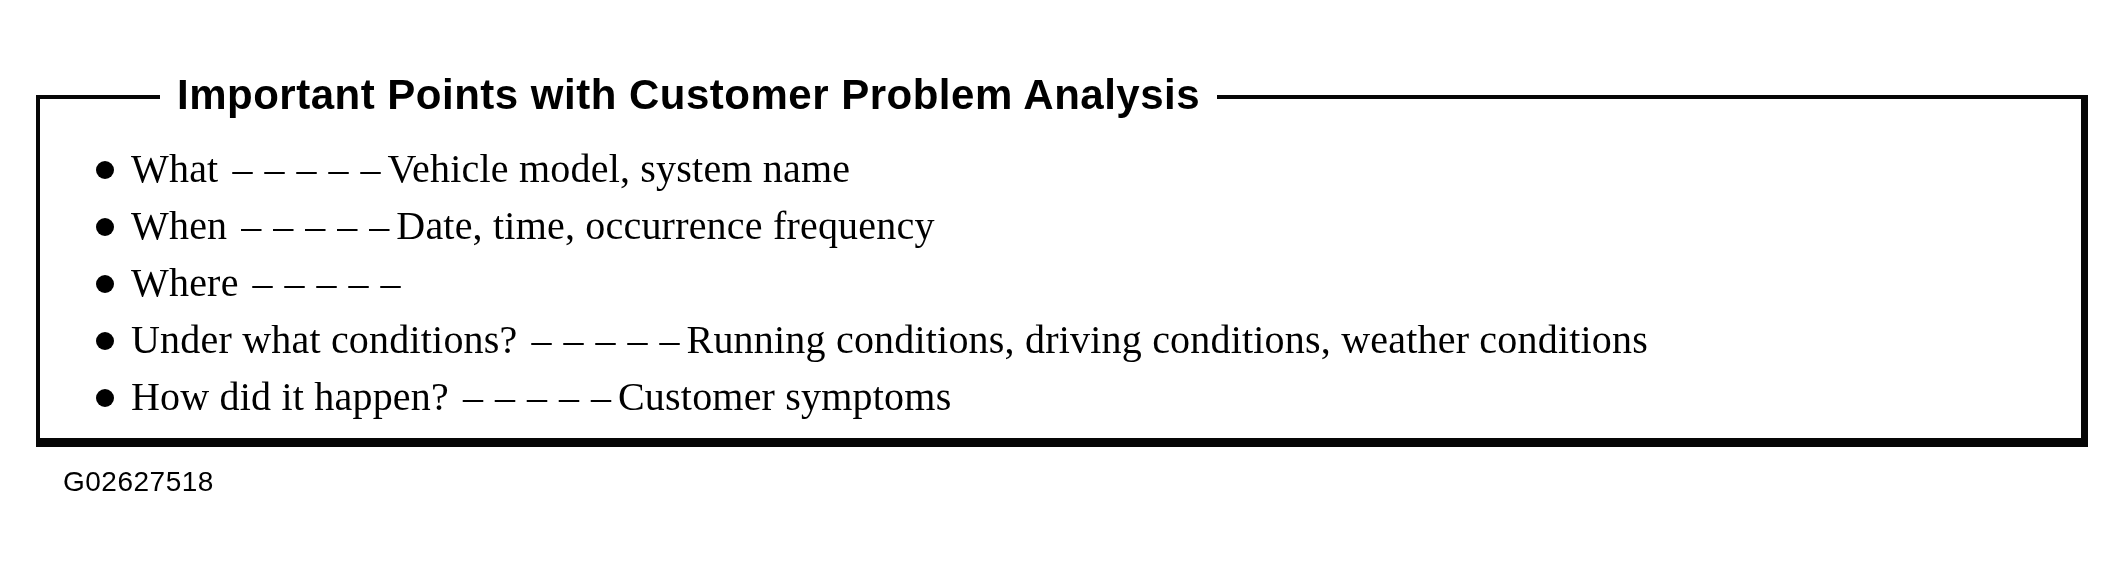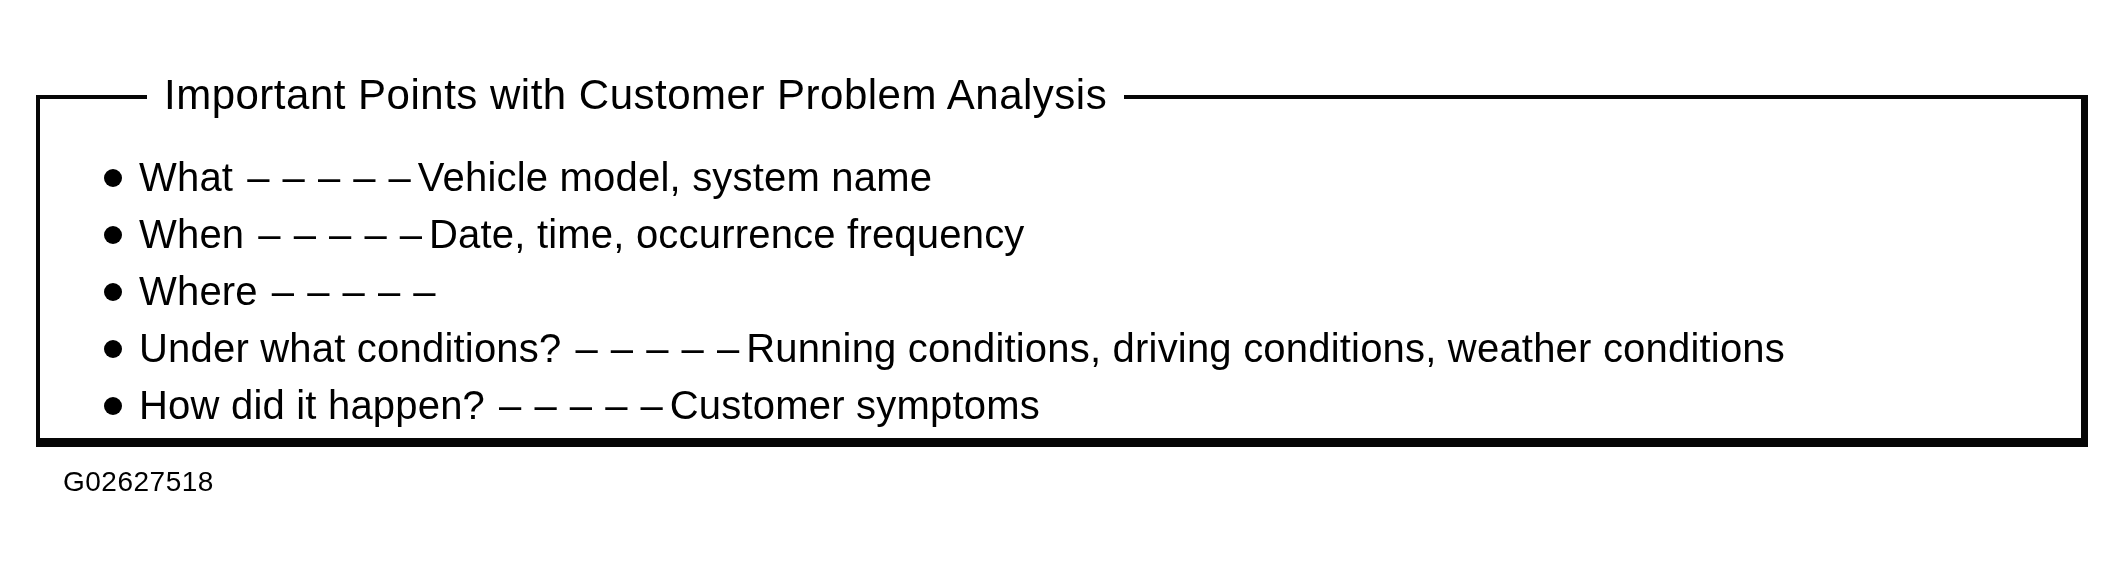--- a/index.html
+++ b/index.html
@@ -28,34 +28,35 @@
     height: 352px;
     box-sizing: border-box;
     border: 4px solid #060606;
     border-right-width: 7px;
     border-bottom-width: 9px;
     background: #ffffff;
   }
   .panel-title {
     position: absolute;
     top: -4px;
-    left: 107px;
+    left: 120px;
     transform: translateY(-50%);
     background: #ffffff;
     padding: 0 17px;
     font-size: 42px;
-    font-weight: normal;
+    font-weight: bold;
     letter-spacing: 0.5px;
     white-space: nowrap;
     line-height: 1.1;
   }
   .points {
     list-style: none;
-    margin: 16px;
+    margin: 8px;
     padding: 40px 24px 0 48px;
+    font-family: Liberation Serif, serif;
   }
   .points li {
     display: flex;
     align-items: center;
     font-size: 40px;
     line-height: 44px;
     margin-bottom: 13px;
     white-space: nowrap;
     letter-spacing: 0.2px;
   }

